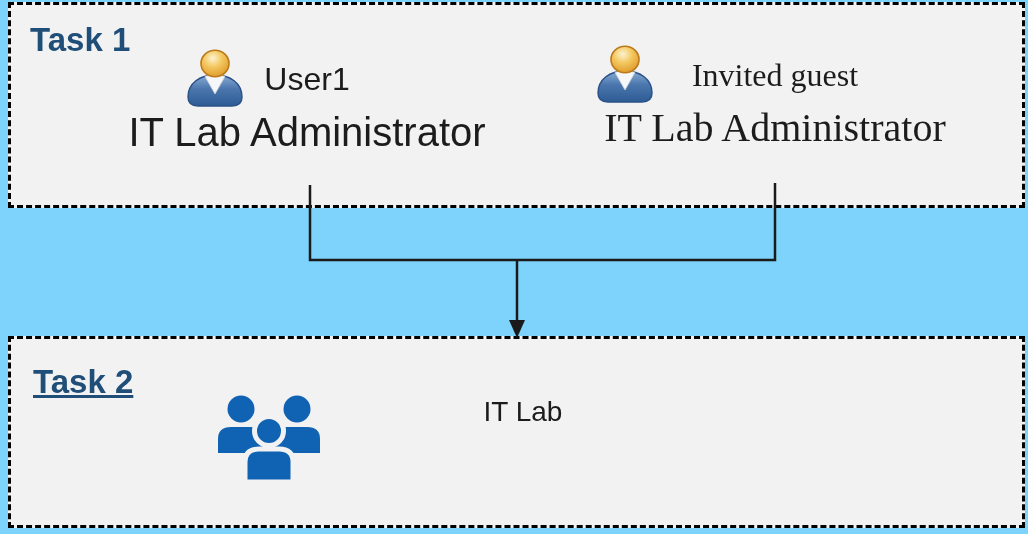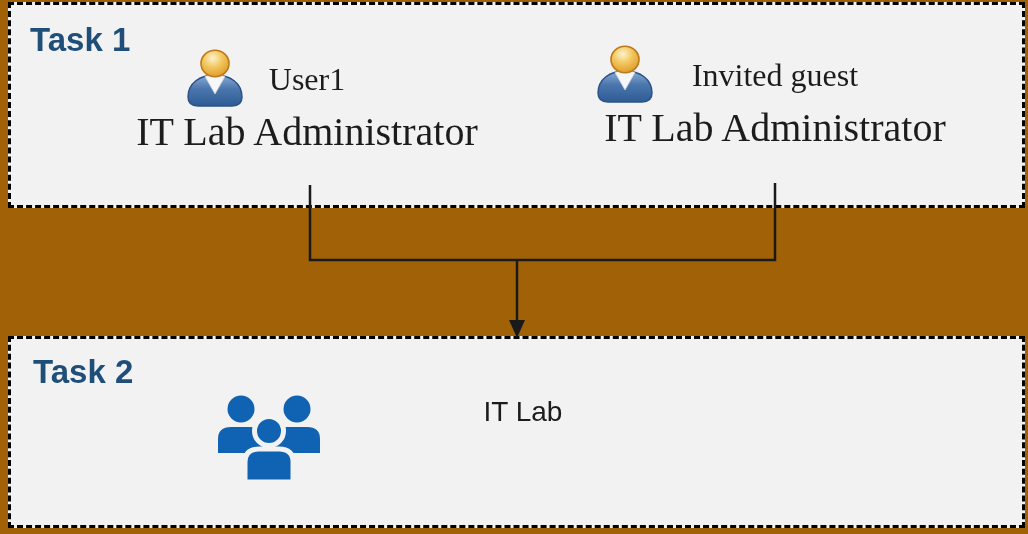--- a/index.html
+++ b/index.html
@@ -1,48 +1,48 @@
 <!DOCTYPE html>
 <html><head>
 <meta charset="utf-8">
 <style>
   html, body { margin: 0; padding: 0; background: #ffffff; }
   #canvas {
     position: relative;
     width: 1028px;
     height: 534px;
-    background: #a16207;
+    background: #7dd3fc;
     font-family: "Liberation Sans", sans-serif;
     color: #1c1c1c;
     overflow: hidden;
   }
   .task-box {
     position: absolute;
     box-sizing: border-box;
     background: #f2f2f2;
     border: 3px dashed #000000;
   }
   #task1-box { left: 8px; top: 2px; width: 1017px; height: 206px; }
   #task2-box { left: 8px; top: 336px; width: 1017px; height: 192px; }
   .task-label {
     position: absolute;
     font-size: 33px;
     font-weight: bold;
     color: #1f4e79;
     white-space: nowrap;
   }
   #task1-label { left: 19px; top: 16px; }
-  #task2-label { left: 22px; top: 14px; }
+  #task2-label { left: 22px; top: 24px; text-decoration: underline; }
 
   .person {
     position: absolute;
     width: 380px;
     text-align: center;
   }
-  #person-1 { left: 117px; top: 48px; font-family: Liberation Serif, serif; }
+  #person-1 { left: 117px; top: 48px; }
   #person-2 { left: 585px; top: 44px; font-family: Liberation Serif, serif; }
   .person-icon {
     position: absolute;
     top: 0;
     width: 60px;
     height: 60px;
   }
   #person-1 .person-icon { left: 68px; }
   #person-2 .person-icon { left: 10px; }
   .person-name {

